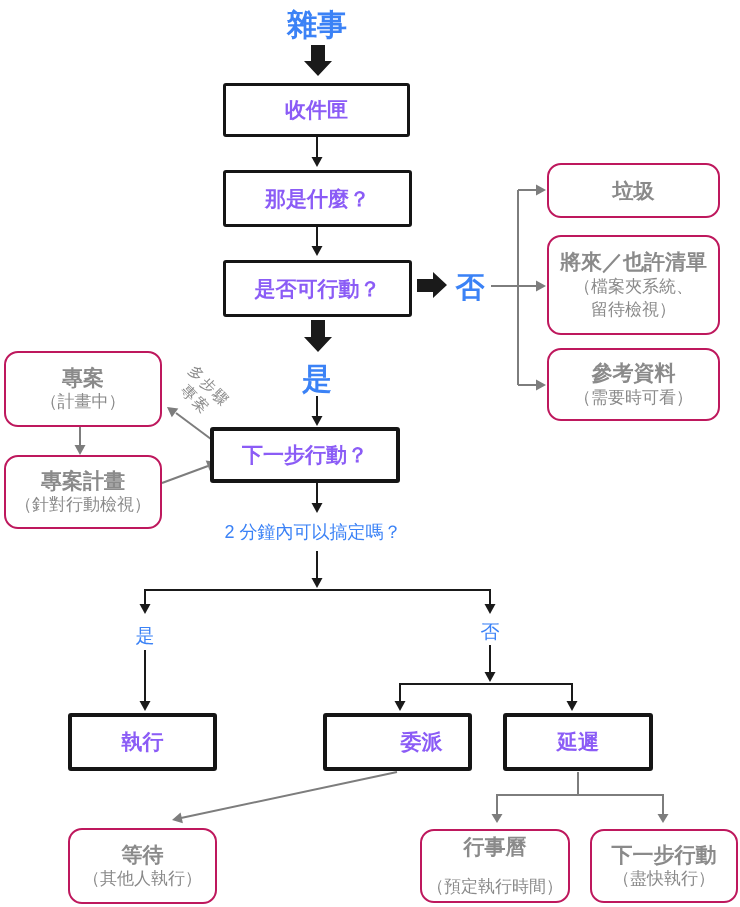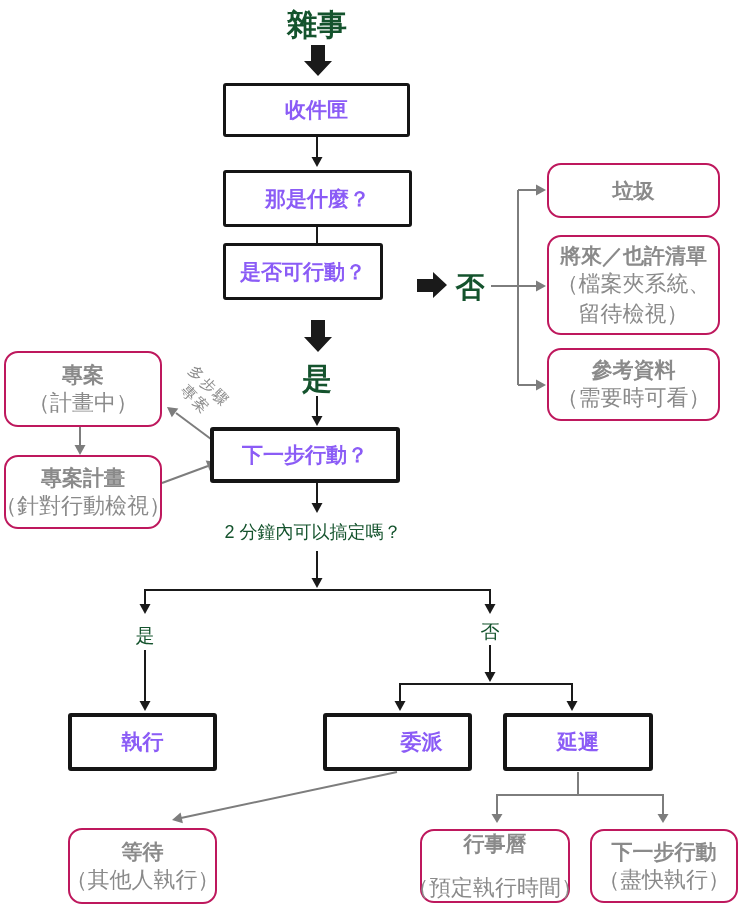--- a/index.html
+++ b/index.html
@@ -10,22 +10,22 @@
   .wires{position:absolute;left:0;top:0;}
   .box{
     position:absolute;background:#ffffff;box-sizing:border-box;
     display:flex;flex-direction:column;align-items:center;justify-content:center;
     text-align:center;
   }
   .solid{border:3px solid #151515;border-radius:3px;color:#8b5cf6;}
   .solid.thick{border-width:4px;}
   .ghost{border:2px solid #be185d;border-radius:14px;color:#8a8a8a;}
   .lbl{font-size:21px;font-weight:700;line-height:1.3;white-space:nowrap;}
-  .note{font-size:22px;font-weight:400;line-height:1.35;white-space:nowrap;}
-  .flabel{position:absolute;color:#14532d;text-align:center;}
+  .note{font-size:17px;font-weight:400;line-height:1.35;white-space:nowrap;}
+  .flabel{position:absolute;color:#3b82f6;text-align:center;}
   .title{font-size:30px;font-weight:800;}
   .branch-big{font-size:29px;font-weight:800;}
   .question{font-size:18px;font-weight:500;}
   .branch-small{font-size:19px;font-weight:400;}
   .multi-step{
     color:#8a8a8a;font-size:15px;font-weight:400;line-height:1.25;
     letter-spacing:2px;transform:rotate(45deg);
     display:flex;flex-direction:column;align-items:center;justify-content:center;
   }
 </style>
@@ -105,21 +105,21 @@
     <span>多步驟</span>
     <span>專案</span>
   </div>
 
   <div class="box solid" style="left:223px;top:83px;width:187px;height:54px;">
     <div class="lbl">收件匣</div>
   </div>
   <div class="box solid" style="left:223px;top:170px;width:189px;height:57px;">
     <div class="lbl">那是什麼？</div>
   </div>
-  <div class="box solid" style="left:223px;top:243px;width:160px;height:57px;">
+  <div class="box solid" style="left:223px;top:260px;width:189px;height:57px;">
     <div class="lbl">是否可行動？</div>
   </div>
   <div class="box solid thick" style="left:210px;top:427px;width:190px;height:56px;">
     <div class="lbl">下一步行動？</div>
   </div>
   <div class="box solid thick" style="left:68px;top:713px;width:149px;height:58px;">
     <div class="lbl">執行</div>
   </div>
   <div class="box solid thick" style="left:323px;top:713px;width:149px;height:58px;padding-left:48px;">
     <div class="lbl">委派</div>

